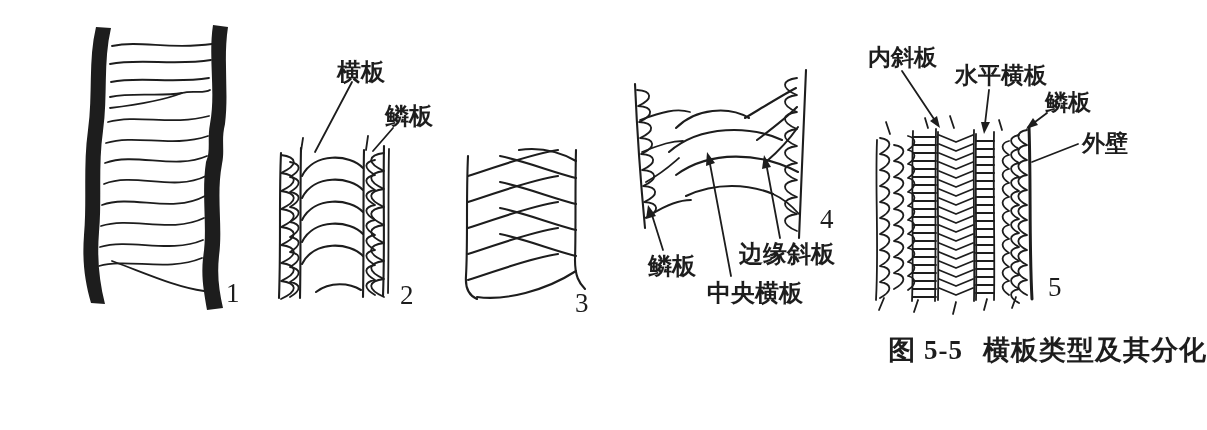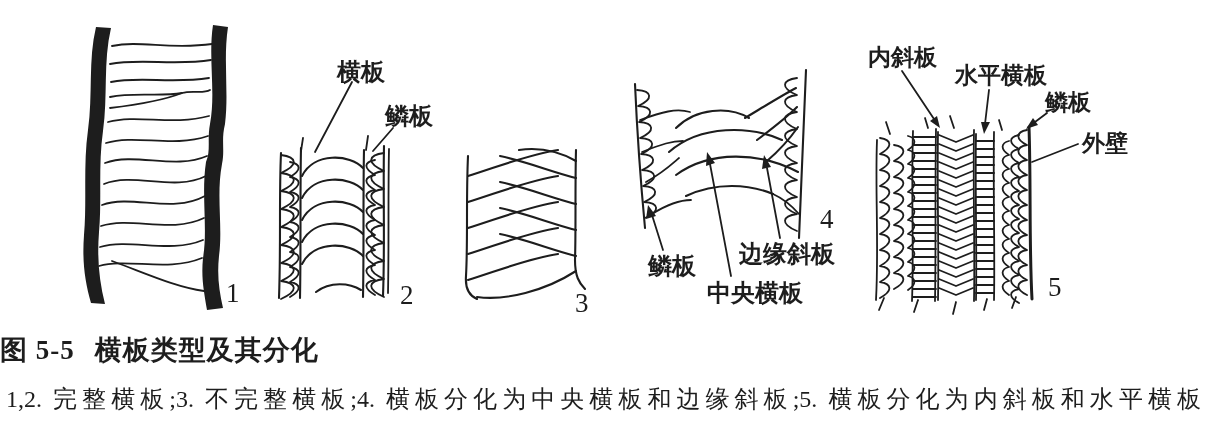--- a/index.html
+++ b/index.html
@@ -10,21 +10,21 @@
   svg path, svg polyline{stroke:currentColor;fill:none;stroke-width:2.1;
          stroke-linecap:round;stroke-linejoin:round;}
   svg path.thin{stroke-width:1.8;}
   svg path.bold{stroke-width:3;}
   svg path.fill{fill:currentColor;stroke:none;}
   svg polygon{fill:currentColor;stroke:none;}
   svg text{fill:currentColor;stroke:none;}
   .lbl{font:700 24px "Liberation Serif","DejaVu Serif",serif;}
   .lbl.sm{font-size:23px;}
   .num{font:400 27px "Liberation Serif","DejaVu Serif",serif;}
-  .caption{position:absolute;top:332px;left:0;width:1207px;text-align:left;
+  .caption{position:absolute;top:332px;left:0;width:1207px;text-align:right;
            font-size:27px;font-weight:700;letter-spacing:1px;}
   .caption .gap{display:inline-block;width:20px;}
   .legend{position:absolute;top:383px;left:6px;width:1195px;font-size:24px;
           font-weight:500;text-align:justify;text-align-last:justify;}
 </style>
 </head>
 <body>
 
 <div class="stage">
 
@@ -160,15 +160,14 @@
       <text class="lbl sm" x="1045" y="110">鳞板</text>
       <text class="lbl sm" x="1082" y="151">外壁</text>
       <text class="num" x="1048" y="296">5</text>
     </g>
   </svg>
 
   <div class="caption">
     <span>图 5-5</span><span class="gap"></span><span>横板类型及其分化</span>
   </div>
 
-  <div class="legend">1,2. 完整横板;3. 不完整横板;4. 横板分化为中央横板和边缘斜板;5. 横板分化为内斜板和水平横板</div>
 
 </div>
 
 </body></html>

